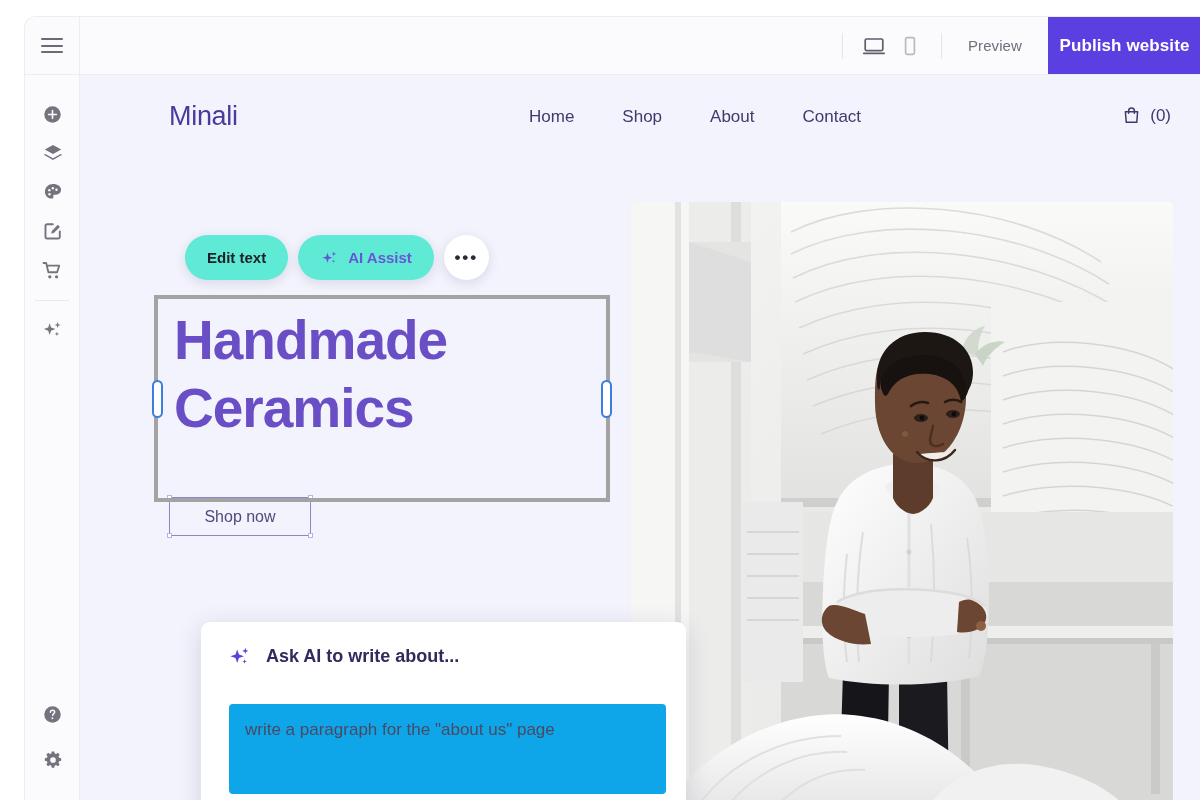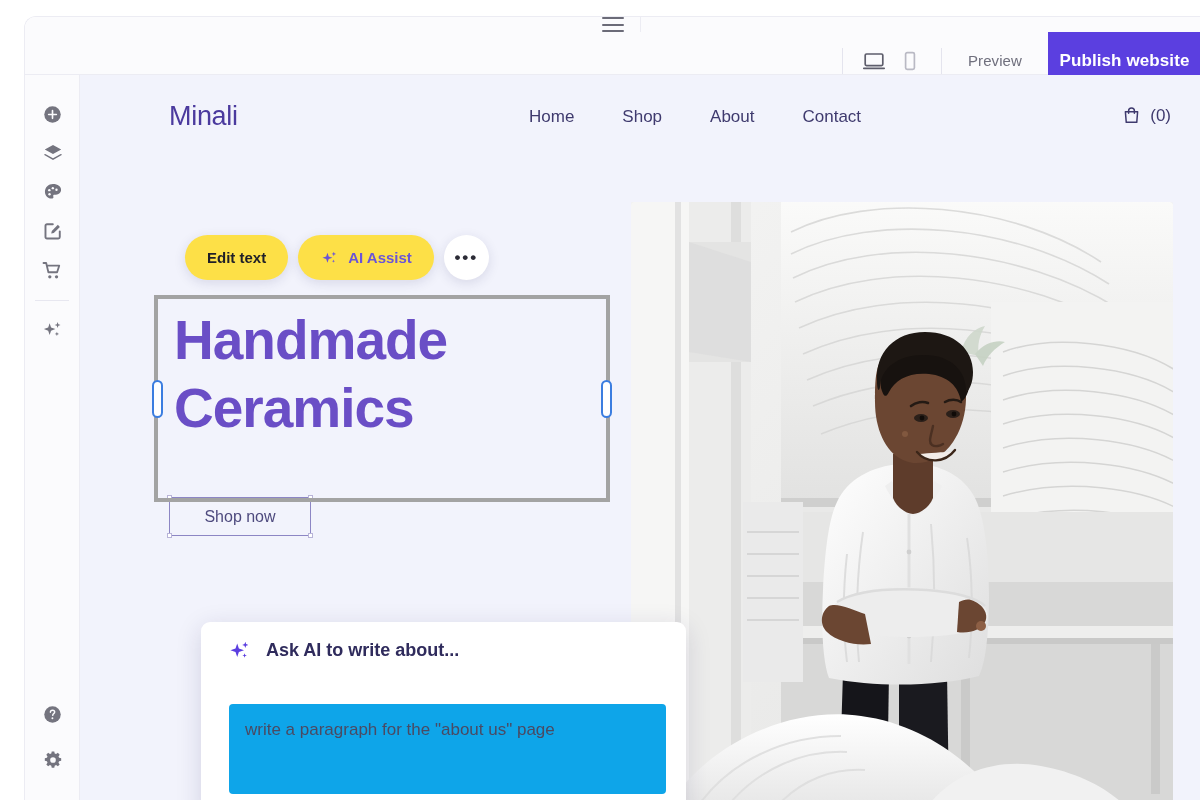--- a/index.html
+++ b/index.html
@@ -20,21 +20,21 @@
     border-right: none; border-bottom: none;
     overflow: hidden;
   }
 
   
   .topbar {
     position: absolute; left: 0; top: 0;
     width: 1176px; height: 58px;
     background: #fbfbfd;
     border-bottom: 1px solid #ececf3;
-    display: flex; align-items: center; flex-direction: column;
+    display: flex; align-items: center;
   }
   .hamburger-cell {
     width: 55px; height: 57px;
     display: flex; align-items: center; justify-content: center;
     border-right: 1px solid #ececf3;
     cursor: pointer;
   }
   .hamburger { width: 22px; height: 15px; display: flex; flex-direction: column; justify-content: space-between; }
   .hamburger i { display: block; height: 2px; background: #6b6b78; border-radius: 2px; }
 
@@ -115,21 +115,21 @@
     background: #dcdcdc;
   }
 
   
   .edit-toolbar {
     position: absolute; left: 105px; top: 160px;
     display: flex; align-items: center; gap: 10px;
     z-index: 5;
   }
   .tb-pill {
-    height: 45px; border-radius: 23px; background: #fde047;
+    height: 45px; border-radius: 23px; background: #5eead4;
     display: flex; align-items: center; justify-content: center;
     padding: 0 22px; font-size: 15px; font-weight: bold;
     box-shadow: 0 3px 12px rgba(40,35,90,.13);
     cursor: pointer; white-space: nowrap;
   }
   .tb-edit { color: #1f1f28; }
   .tb-ai { color: #6a54d8; gap: 9px; }
   .tb-more {
     width: 45px; height: 45px; border-radius: 50%; background: #fff; padding: 0;
     box-shadow: 0 3px 12px rgba(40,35,90,.13);
@@ -179,21 +179,21 @@
   .ai-panel {
     position: absolute; left: 121px; top: 547px;
     width: 485px; height: 197px;
     background: #fff;
     border-radius: 9px;
     box-shadow: 0 6px 26px rgba(35,30,80,.15);
     z-index: 8;
     overflow: hidden;
   }
   .ai-title {
-    position: absolute; left: 27px; top: 16px;
+    position: absolute; left: 27px; top: 22px;
     display: flex; align-items: center; gap: 14px;
     font-size: 18px; font-weight: bold; color: #2f2b5c;
   }
   .ai-input {
     position: absolute; left: 28px; top: 82px;
     width: 437px; height: 90px;
     background: #0ea5e9; border: none; border-radius: 4px;
     font-family: "Liberation Sans", sans-serif;
     font-size: 17px; color: #4a4a63;
     padding: 14px 16px; resize: none; outline: none;

